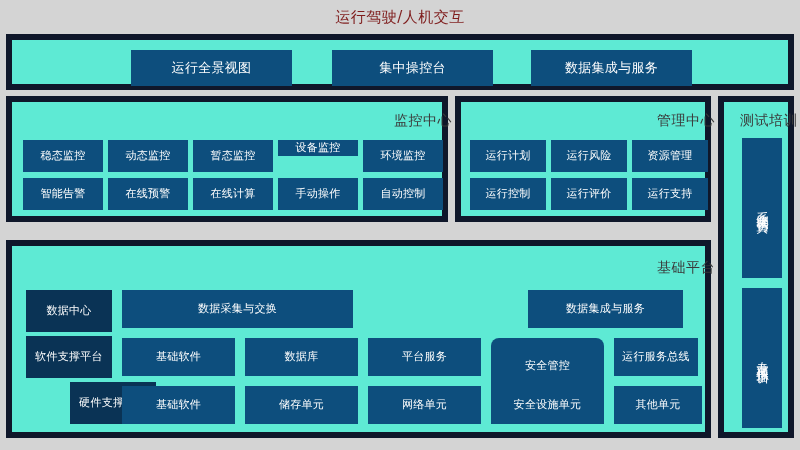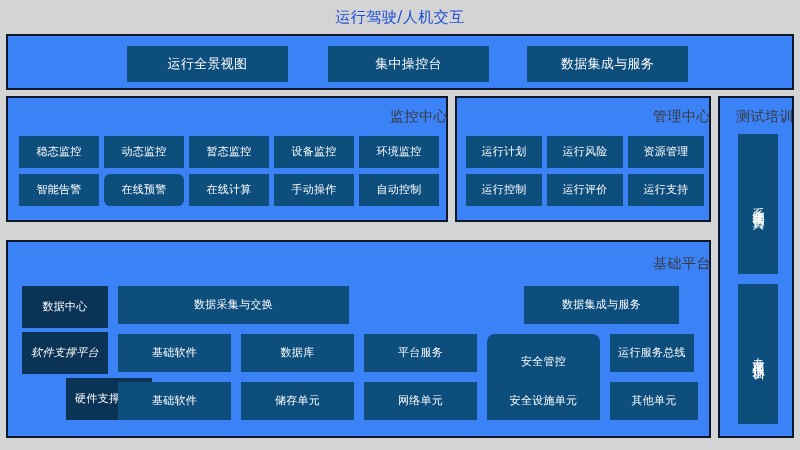--- a/index.html
+++ b/index.html
@@ -25,29 +25,29 @@
   
   .top-title {
     position: absolute;
     left: 0;
     top: 4px;
     width: 800px;
     height: 26px;
     line-height: 26px;
     text-align: center;
     font-size: 15px;
-    color: #1d4ed8;
+    color: #7f1d1d;
     letter-spacing: 0.5px;
   }
 
   
   .panel {
     position: absolute;
-    background: #3b82f6;
-    border: 2px solid #0f172a;
+    background: #5eead4;
+    border: 6px solid #0f172a;
     box-sizing: border-box;
   }
   .panel-title {
     text-align: right;
     font-size: 14px;
     color: #3a3a3a;
     letter-spacing: 0.5px;
   }
 
   
@@ -99,25 +99,25 @@
     <div class="bx big" style="left:320px; top:10px; width:161px; height:36px;">集中操控台</div>
     <div class="bx big" style="left:519px; top:10px; width:161px; height:36px;">数据集成与服务</div>
   </div>
 
   <div class="panel" id="panel-monitor">
     <div class="panel-title" style="position:absolute; left:0; top:8px; width:440px; height:20px; line-height:20px;">监控中心</div>
 
     <div class="bx" style="left:11px; top:38px; width:80px; height:32px;">稳态监控</div>
     <div class="bx" style="left:96px; top:38px; width:80px; height:32px;">动态监控</div>
     <div class="bx" style="left:181px; top:38px; width:80px; height:32px;">暂态监控</div>
-    <div class="bx" style="left:266px; top:38px; width:80px; height:32px;">设备监控</div>
+    <div class="bx" style="left:266px; top:38px; width:80px; height:16px;">设备监控</div>
     <div class="bx" style="left:351px; top:38px; width:80px; height:32px;">环境监控</div>
 
     <div class="bx" style="left:11px; top:76px; width:80px; height:32px;">智能告警</div>
-    <div class="bx" style="left:96px; top:76px; width:80px; height:32px;border-radius:6px;">在线预警</div>
+    <div class="bx" style="left:96px; top:76px; width:80px; height:32px;">在线预警</div>
     <div class="bx" style="left:181px; top:76px; width:80px; height:32px;">在线计算</div>
     <div class="bx" style="left:266px; top:76px; width:80px; height:32px;">手动操作</div>
     <div class="bx" style="left:351px; top:76px; width:80px; height:32px;">自动控制</div>
   </div>
 
   <div class="panel" id="panel-manage">
     <div class="panel-title" style="position:absolute; left:0; top:8px; width:254px; height:20px; line-height:20px;">管理中心</div>
 
     <div class="bx" style="left:9px; top:38px; width:76px; height:32px;">运行计划</div>
     <div class="bx" style="left:90px; top:38px; width:76px; height:32px;">运行风险</div>
@@ -135,21 +135,21 @@
     <div class="bx vert" style="left:18px; top:186px; width:40px; height:140px;">专业模拟培训</div>
   </div>
 
   <div class="panel" id="panel-base">
     <div class="panel-title" style="position:absolute; left:0; top:10px; width:703px; height:22px; line-height:22px;">基础平台</div>
 
     <div class="bx dark" style="left:14px; top:44px; width:86px; height:42px;">数据中心</div>
     <div class="bx" style="left:110px; top:44px; width:231px; height:38px;">数据采集与交换</div>
     <div class="bx" style="left:516px; top:44px; width:155px; height:38px;">数据集成与服务</div>
 
-    <div class="bx dark" style="left:14px; top:90px; width:86px; height:42px; padding:16px 8px;font-style:italic;">软件支撑平台</div>
+    <div class="bx dark" style="left:14px; top:90px; width:86px; height:42px; padding:16px 8px;">软件支撑平台</div>
     <div class="bx" style="left:110px; top:92px; width:113px; height:38px;">基础软件</div>
     <div class="bx" style="left:233px; top:92px; width:113px; height:38px;">数据库</div>
     <div class="bx" style="left:356px; top:92px; width:113px; height:38px;">平台服务</div>
     <div class="bx" style="left:479px; top:92px; width:113px; height:56px;border-radius:8px;">安全管控</div>
     <div class="bx" style="left:602px; top:92px; width:84px; height:38px;">运行服务总线</div>
 
     <div class="bx dark" style="left:14px; top:136px; width:86px; height:42px; padding:0 8px;margin-left:44px;">硬件支撑平台</div>
     <div class="bx" style="left:110px; top:140px; width:113px; height:38px;">基础软件</div>
     <div class="bx" style="left:233px; top:140px; width:113px; height:38px;">储存单元</div>
     <div class="bx" style="left:356px; top:140px; width:113px; height:38px;">网络单元</div>

